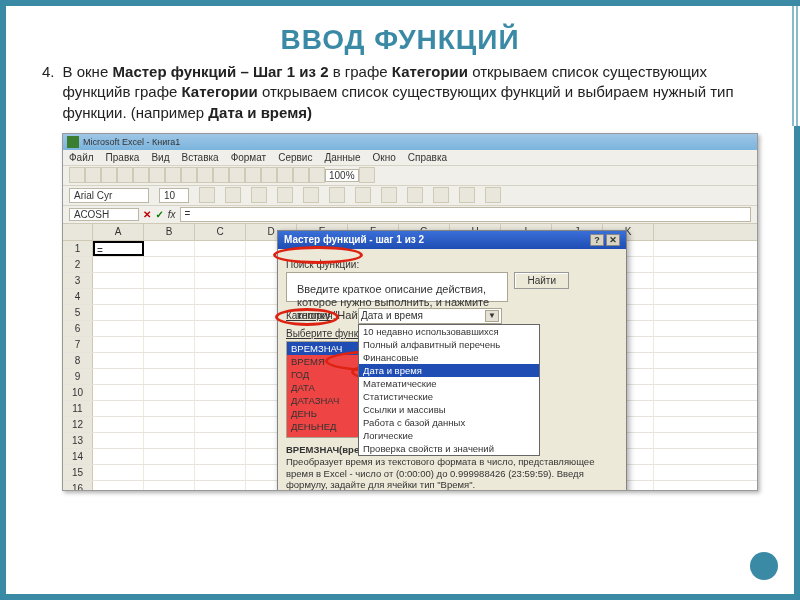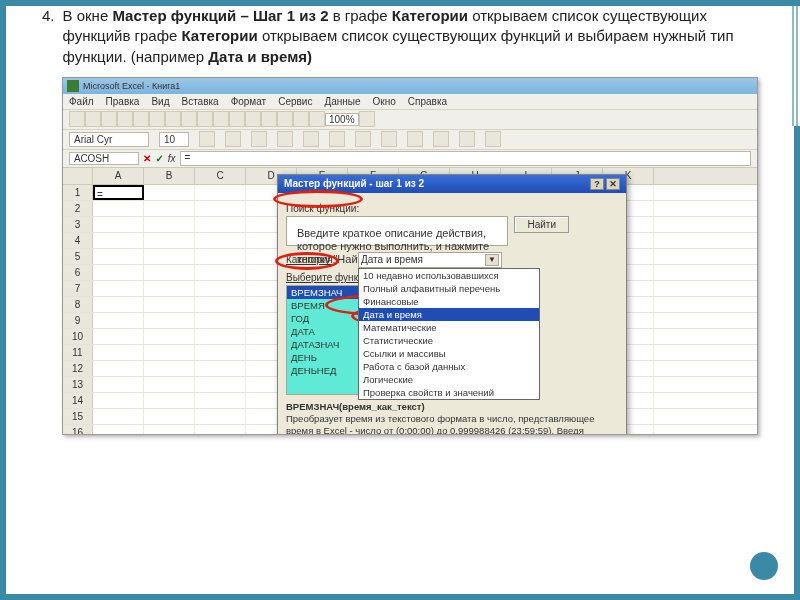--- a/index.html
+++ b/index.html
@@ -36,36 +36,37 @@
 .dlg-tb .wbtns { display:flex; gap:2px;}
 .dlg-tb .wb { width:14px; height:12px; background:#d9d5c5; border:1px solid #888; font-size:9px; text-align:center; line-height:10px; color:#333;}
 .dlg-body { padding:6px 8px 4px; }
 .lbl { margin:4px 0 2px; }
 .underline { text-decoration:underline; }
 .txtarea { background:#fff; border:1px solid #a9a590; padding:10px; width:67%; height:30px; font-size:11px; line-height:1.2; }
 .dlrow { display:flex; align-items:flex-start; gap:6px; }
 .btn { background:#ece9d8; border:1px solid #999; padding:2px 12px; font-size:10px; box-shadow:1px 1px 0 #fff inset; cursor:default;}
 .drop { background:#fff; border:1px solid #a9a590; width:144px; height:16px; display:flex; justify-content:space-between; align-items:center; padding:0 2px; font-size:10px; position:relative;}
 .drop .arr { width:14px; height:12px; background:#e5e2d5; border:1px solid #a9a590; font-size:8px; text-align:center; line-height:10px;}
-.listbx { background:#5eead4; border:1px solid #a9a590; width:110px; height:110px; overflow:hidden; }
+.listbx { background:#ef4444; border:1px solid #a9a590; width:110px; height:97px; overflow:hidden; }
 .listbx div { padding:1px 4px; font-size:9.5px; }
 .listbx .sel { background:#1f4db3; color:#fff; }
 .ddlist { position:absolute; top:15px; left:-1px; width:182px; background:#fff; border:1px solid #666; z-index:5;}
 .ddlist div { padding:1px 4px; font-size:9.5px; }
 .ddlist .sel { background:#1f4db3; color:#fff; }
 .desc { margin-top:6px; font-size:9.5px; line-height:1.25; }
 .desc b { font-weight:bold; }
 .oval { position:absolute; border:3px solid #d21; border-radius:50%; background:transparent; }
 .pager { position:absolute; right:16px; bottom:14px; width:28px; height:28px; border-radius:50%; background:#3a8aa6; }
 .zoom { font-size:10px; border:1px solid #bdb8a6; padding:0 3px; background:#fff; }
 </style>
 </head>
 <body>
 
 <div class="frame">
+  <div class="slide-title">ВВОД ФУНКЦИЙ</div>
   <div class="body-text">
     <div style="display:flex; gap:8px;">
       <span>4.</span>
       <div>
         <span>В окне </span><b>Мастер функций – Шаг 1 из 2</b><span> в графе </span><b>Категории</b><span> открываем список существующих функцийв графе </span><b>Категории</b><span> открываем список существующих функций и выбираем нужный тип функции. (например </span><b>Дата и время)</b>
       </div>
     </div>
   </div>
 
   <div class="shot">

